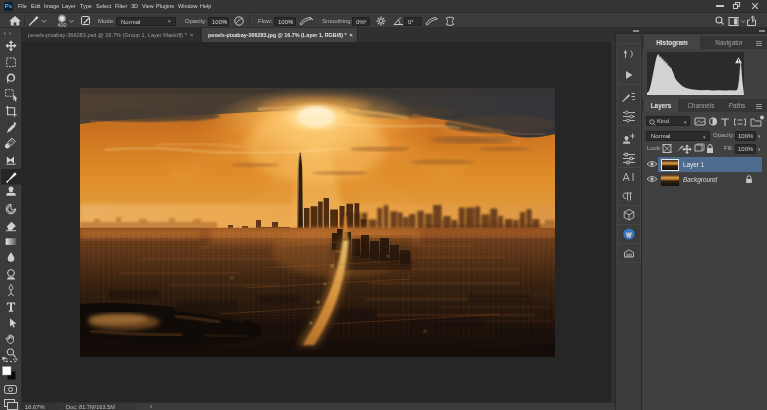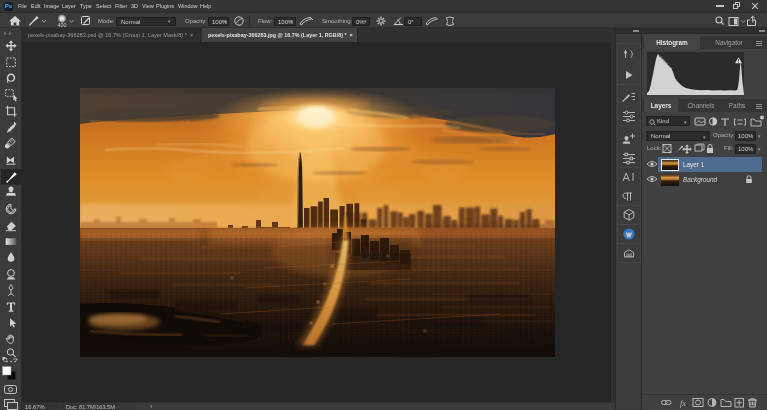--- a/index.html
+++ b/index.html
@@ -600,33 +600,16 @@
           <path d="M0 4 q5 -5 10 0 q-5 5 -10 0z" fill="none" stroke="#c6c6c6" stroke-width="0.9"></path>
           <circle cx="5" cy="4" r="1.6" fill="#c6c6c6"></circle>
         </svg>
     <div class="abs" style="left:19px;top:76.5px;width:18px;height:12px;background:linear-gradient(#4a3426 8%, #d89a42 30%, #b06c28 46%, #31200f 58%, #191008 100%);"></div>
     <div class="abs" style="left:41px;top:79px;font-size:6.4px;color:#d8d8d8;font-style:italic;">Background</div>
     <svg class="abs" style="left:103px;top:78px;" width="8" height="9" viewBox="0 0 8 9">
           <path d="M2 4 v-1.2 a2 2 0 0 1 4 0 V4" fill="none" stroke="#c6c6c6" stroke-width="1"></path>
           <rect x="1.2" y="4" width="5.6" height="4" fill="#c6c6c6"></rect>
         </svg>
 
-    <div class="abs" style="left:0;top:297px;width:126px;height:16px;border-top:1px solid #333;">
-      <svg width="126" height="16" viewBox="0 0 126 16">
-        <g fill="none" stroke="#b4b4b4" stroke-width="1">
-          <rect x="19.5" y="5.5" width="5.5" height="4" rx="2" stroke-width="1"></rect>
-              <rect x="23.5" y="5.5" width="5.5" height="4" rx="2" stroke-width="1"></rect>
-          <text x="38" y="11" font-size="8" font-style="italic" fill="#b4b4b4" stroke="none" font-family="Liberation Serif">fx</text>
-          <rect x="51" y="3.5" width="10" height="8"></rect>
-              <circle cx="56" cy="7.5" r="2.4"></circle>
-          <circle cx="70" cy="7.5" r="4"></circle>
-              <path d="M70 3.5 a4 4 0 0 1 0 8 z" fill="#b4b4b4" stroke="none"></path>
-          <path d="M79 4.5 h3 l1.5 2 h5.5 v5 h-10 z"></path>
-          <rect x="93" y="3.5" width="8.5" height="8.5"></rect>
-              <path d="M97.2 5 v5.5 M94.5 7.7 h5.5"></path>
-          <path d="M107 5 h7 l-0.8 7 h-5.4 z M106 5 h9 M108.5 5 v-1.2 h4 v1.2 M108.8 6.8 v3.6 M110.5 6.8 v3.6 M112.2 6.8 v3.6"></path>
-        </g>
-      </svg>
-    </div>
   </div>
 </div>
 
 </div>
 
 </body></html>

